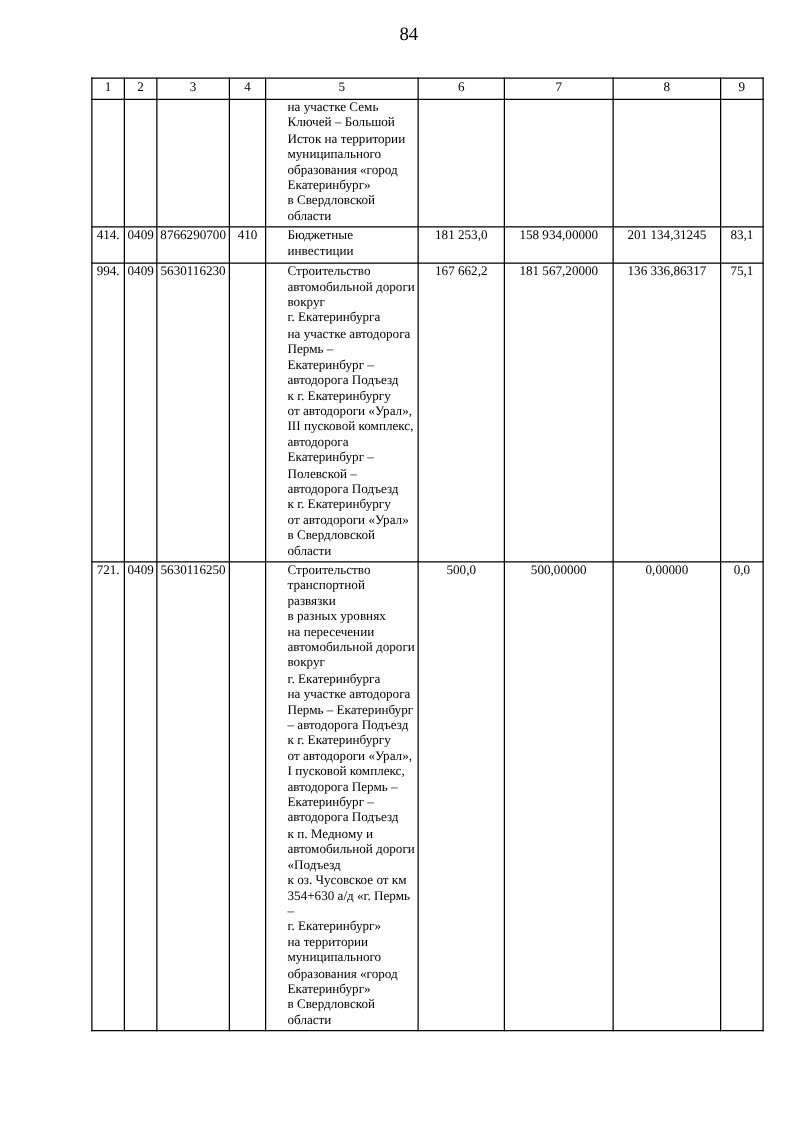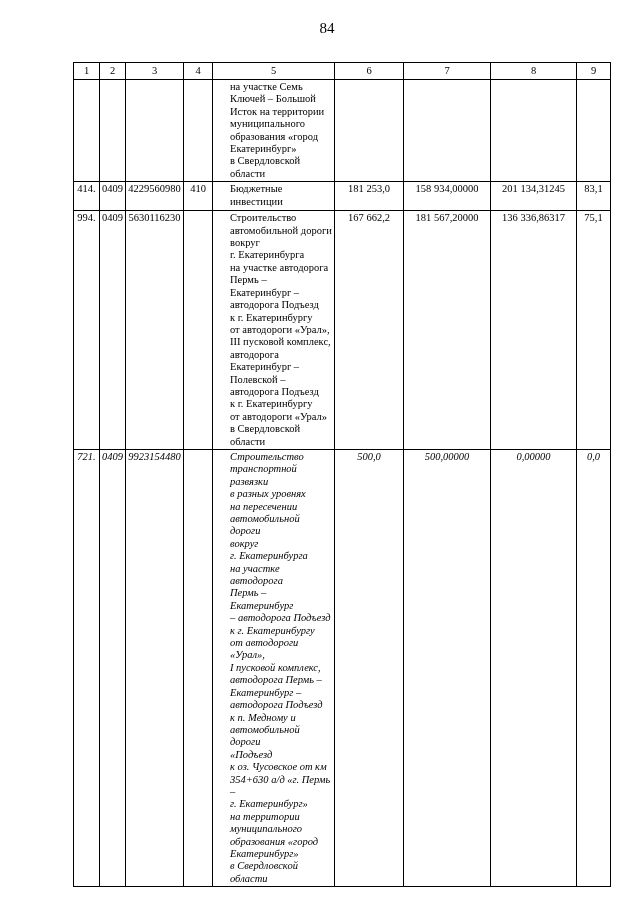--- a/index.html
+++ b/index.html
@@ -50,21 +50,21 @@
     height: 16px;
   }
   .budget-table td.c-name {
     text-align: left;
     padding-left: 17px;
   }
   tr.r-cont  { height: 98px; }
   tr.r-718   { height: 29px; }
   tr.r-719   { height: 238px; }
   tr.r-720   { height: 28px; }
-  tr.r-721   { height: 350px; font-style: italic; }
+  tr.r-721   { height: 350px; }
 </style>
 </head>
 <body>
 
 <div class="page-number">84</div>
 
 <table class="budget-table">
   <colgroup>
     <col style="width:26px">
       <col style="width:26px">
@@ -104,21 +104,21 @@
 в Свердловской
 области</td>
       <td></td>
       <td></td>
       <td></td>
       <td></td>
     </tr>
     <tr class="r-718">
       <td>414.</td>
       <td>0409</td>
-      <td>4229560980</td>
+      <td>8766290700</td>
       <td>410</td>
       <td class="c-name">Бюджетные
 инвестиции</td>
       <td>181 253,0</td>
       <td>158 934,00000</td>
       <td>201 134,31245</td>
       <td>83,1</td>
     </tr>
     <tr class="r-719">
       <td>994.</td>
@@ -145,21 +145,21 @@
 в Свердловской
 области</td>
       <td>167 662,2</td>
       <td>181 567,20000</td>
       <td>136 336,86317</td>
       <td>75,1</td>
     </tr>
     <tr class="r-721">
       <td>721.</td>
       <td>0409</td>
-      <td>9923154480</td>
+      <td>5630116250</td>
       <td></td>
       <td class="c-name">Строительство
 транспортной развязки
 в разных уровнях
 на пересечении
 автомобильной дороги
 вокруг
 г. Екатеринбурга
 на участке автодорога
 Пермь – Екатеринбург

